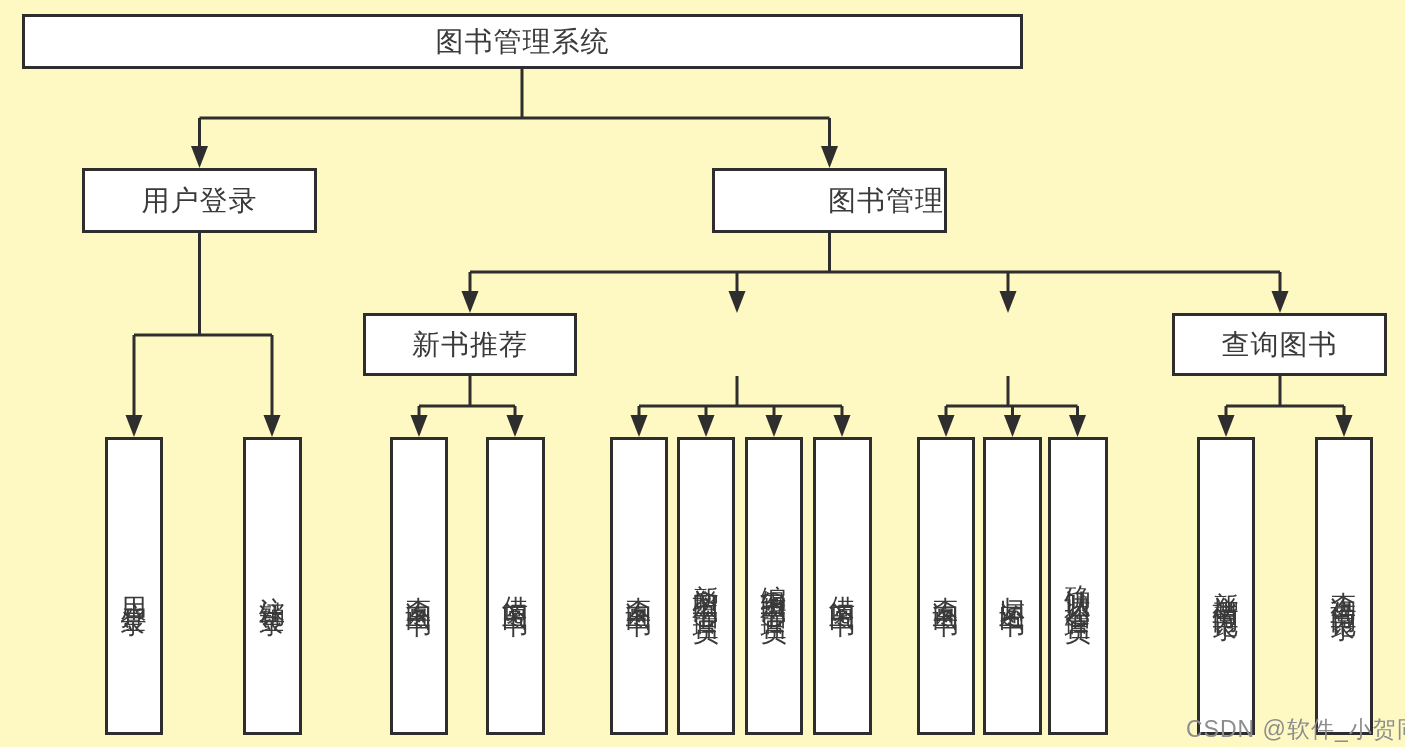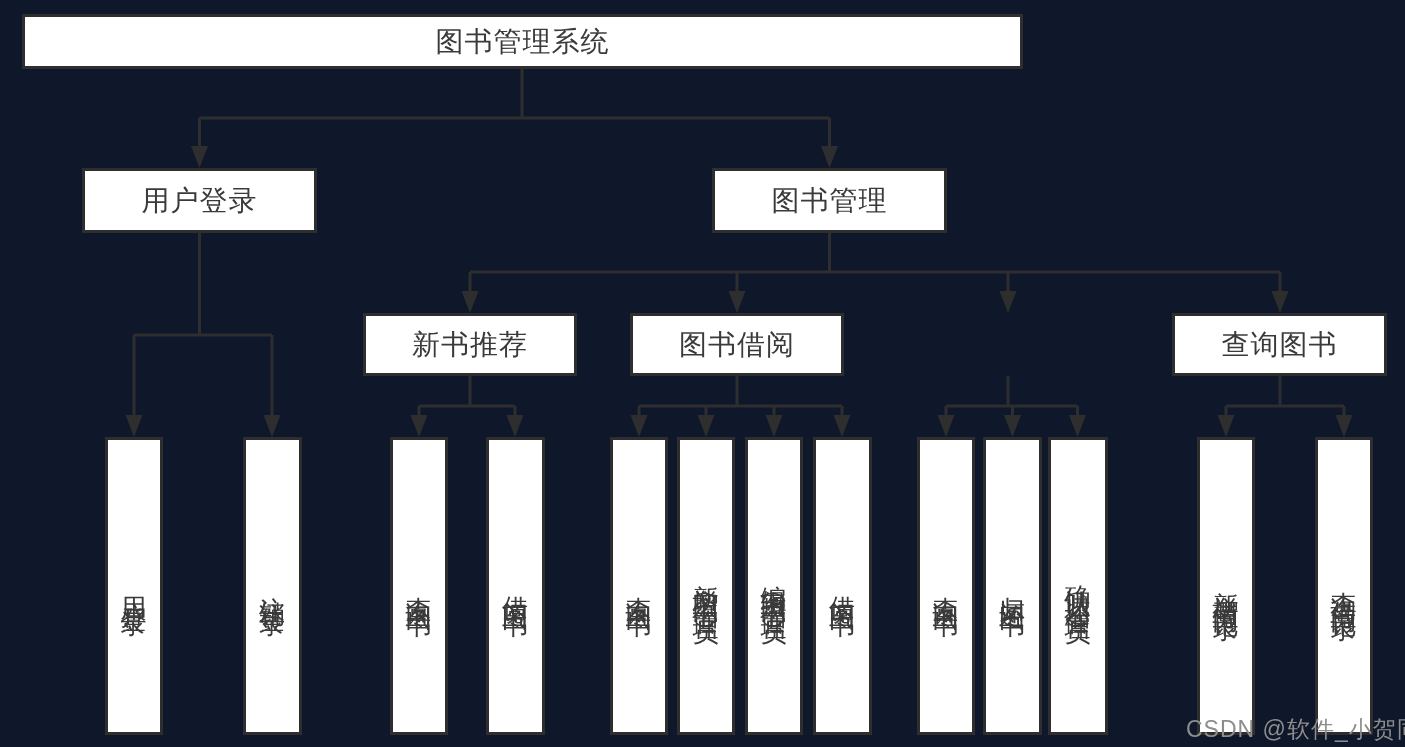--- a/index.html
+++ b/index.html
@@ -4,21 +4,21 @@
 <style>
   html, body {
     margin: 0;
     padding: 0;
     background: #ffffff;
   }
   .canvas {
     position: relative;
     width: 1405px;
     height: 747px;
-    background: #0f172a;
+    background: #fef9c3;
     font-family: "Liberation Sans", sans-serif;
     overflow: hidden;
   }
   .connectors {
     position: absolute;
     left: 0;
     top: 0;
     z-index: 1;
   }
   .box {
@@ -110,29 +110,26 @@
     </g>
   </svg>
 
   <div class="box hbox" style="left:22px; top:14px; width:1001px; height:55px;">
     <span>图书管理系统</span>
   </div>
 
   <div class="box hbox" style="left:82px; top:168px; width:235px; height:65px;">
     <span>用户登录</span>
   </div>
-  <div class="box hbox" style="left:712px; top:168px; width:235px; height:65px;">
+  <div class="box hbox" style="left:712px; top:168px; width:235px; height:65px;justify-content:flex-end;">
     <span>图书管理</span>
   </div>
 
   <div class="box hbox" style="left:363px; top:313px; width:214px; height:63px;">
     <span>新书推荐</span>
-  </div>
-  <div class="box hbox" style="left:630px; top:313px; width:214px; height:63px;">
-    <span>图书借阅</span>
   </div>
   <div class="box hbox" style="left:1172px; top:313px; width:215px; height:63px;">
     <span>查询图书</span>
   </div>
 
   <div class="box vbox" style="left:105px; top:437px; width:58px; height:298px;">
     <span class="vtext">用户登录</span>
   </div>
   <div class="box vbox" style="left:243px; top:437px; width:59px; height:298px;">
     <span class="vtext">注销登录</span>

